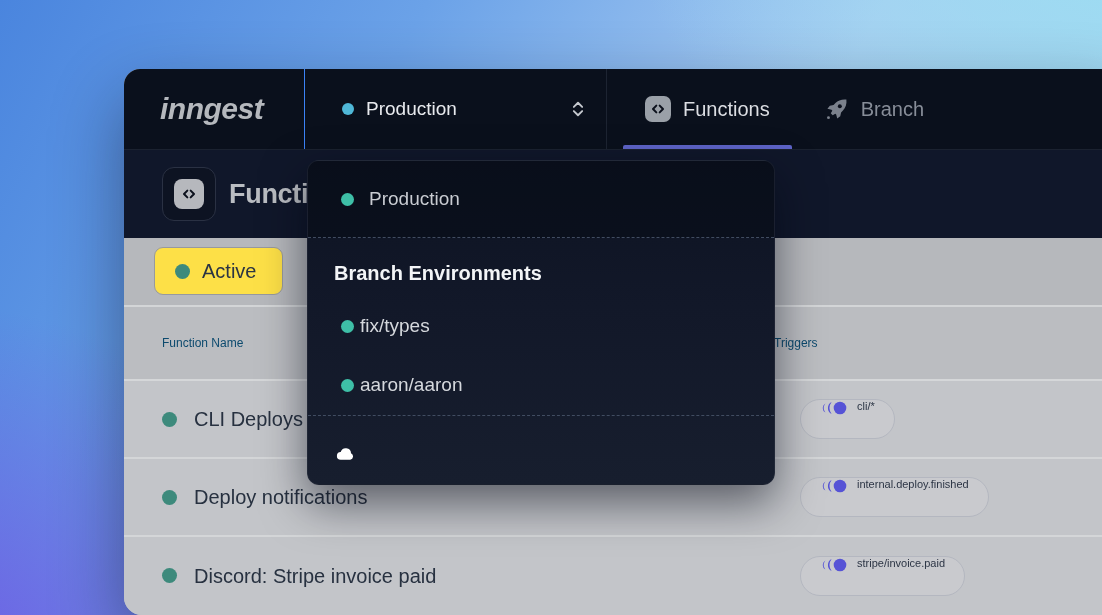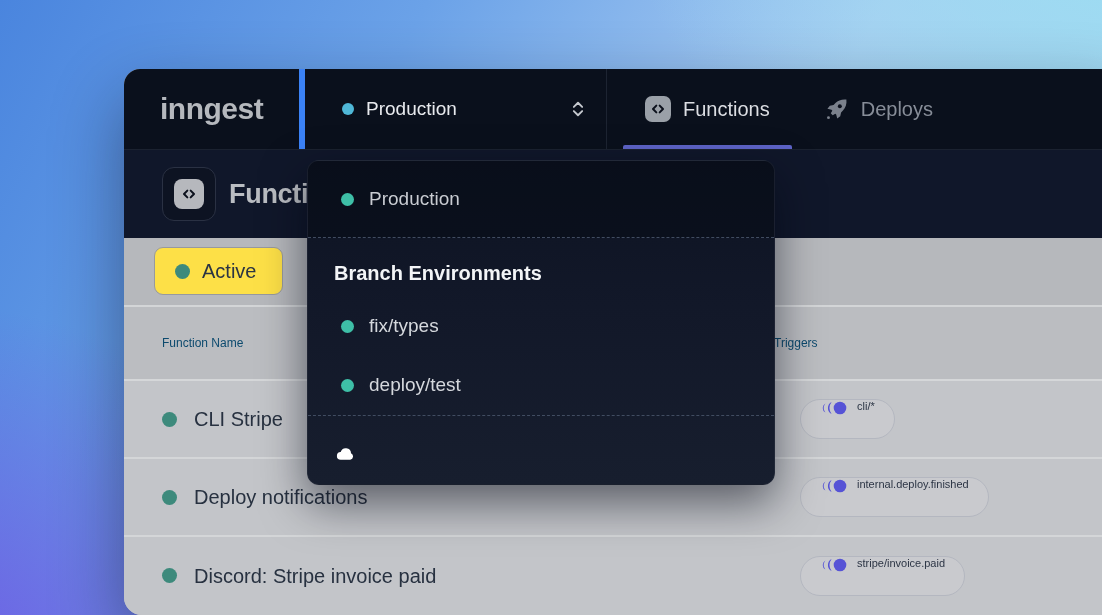--- a/index.html
+++ b/index.html
@@ -23,21 +23,21 @@
   }
 
   
   .navbar {
     height:81px; flex:0 0 81px; background:#0a101c;
     border-bottom:1px solid #1b2230;
     display:flex; align-items:stretch;
   }
   .logo-cell {
     width:181px; flex:0 0 181px; display:flex; align-items:center;
-    padding-left:36px; border-right:6px solid #3b82f6;
+    padding-left:36px; border-right:1px solid #3b82f6;font-style:italic;
   }
   .logo { font-size:30px; font-weight:800; letter-spacing:-.5px; color:#b5b8bd; }
   .env-select {
     width:302px; flex:0 0 302px; display:flex; align-items:center;
     padding:0 18px 0 37px; gap:12px; border-right:1px solid #1d2432; cursor:pointer;
   }
   .dot { border-radius:50%; flex:0 0 auto; }
   .dot-nav { width:12px; height:12px; background:#4fb7d7; }
   .env-select .env-label { font-size:19px; color:#e8eaee; }
   .unfold { margin-left:auto; width:20px; height:22px; color:#c6c9cf; }
@@ -123,21 +123,21 @@
     display:flex; align-items:center; gap:15px; padding-left:33px;
     font-size:19px; color:#c9ccd2; cursor:pointer;
   }
   .dot-dd { width:13px; height:13px; background:#3ebfa7; }
   .dd-title {
     position:absolute; left:26px; top:97px; height:30px; display:flex; align-items:center;
     font-size:20px; font-weight:700; color:#f3f5f7;
   }
   .dd-item {
     position:absolute; left:0; right:0; height:34px;
-    display:flex; align-items:center; gap:15px; padding-left:33px;
+    display:flex; align-items:center; gap:6px; padding-left:33px;
     font-size:19px; color:#d5d8dd; cursor:pointer;
   }
   .dd-item.i0 { top:148px; } .dd-item.i1 { top:207px; }
   .dd-div2 { position:absolute; left:0; right:0; top:254px; border-top:1px dashed #414c61; }
   .dd-viewall {
     position:absolute; left:0; right:0; top:275px; height:34px;
     display:flex; align-items:center; gap:13px; padding-left:26px;
     font-size:20px; color:#eef0f3; cursor:pointer;
   }
   .cloud { width:23px; height:23px; fill:#ffffff; }
@@ -182,21 +182,21 @@
             </svg>
         </span>
         <span>Functions</span>
       </div>
       <div class="tab">
         <svg class="rocket" viewBox="0 0 24 24">
           <path d="M21.5 2.5c-4.3-.5-8 .8-10.5 3.3L9.2 7.6l-3.6.8-2.3 2.9 3.9 1 .8.8-1.5 2.6 1.8 1.8 2.6-1.5.8.8 1 3.9 2.9-2.3.8-3.6 1.8-1.8c2.5-2.5 3.8-6.2 3.3-10.5z"></path>
           <circle cx="15.2" cy="8.8" r="1.9" fill="#0b101c"></circle>
           <circle cx="4.3" cy="19.8" r="1.4"></circle>
         </svg>
-        <span>Deploys</span>
+        <span>Branch</span>
       </div>
     </div>
   </div>
 
   <div class="subheader">
     <div class="title-iconbox">
       <span class="code-chip">
         <svg viewBox="0 0 24 24">
             <use href="#codeglyph"></use>
           </svg>
@@ -214,21 +214,21 @@
 
   <div class="thead">
     <span class="th th-name">Function Name</span>
     <span class="th th-trig">Triggers</span>
   </div>
 
   <div class="rows">
 
     <div class="frow">
       <span class="dot dot-table"></span>
-      <span class="fname">CLI Stripe</span>
+      <span class="fname">CLI Deploys</span>
       <span class="badge">
         <svg class="evt-icon" viewBox="0 0 27 16">
             <use href="#evt"></use>
           </svg>
         <span>cli/*</span>
       </span>
     </div>
 
     <div class="frow">
       <span class="dot dot-table"></span>
@@ -261,21 +261,21 @@
     </div>
 
     <div class="dd-title">Branch Environments</div>
 
     <div class="dd-item i0">
       <span class="dot dot-dd"></span>
       <span>fix/types</span>
     </div>
     <div class="dd-item i1">
       <span class="dot dot-dd"></span>
-      <span>deploy/test</span>
+      <span>aaron/aaron</span>
     </div>
 
     <div class="dd-div2"></div>
 
     <div class="dd-viewall">
       <svg class="cloud" viewBox="0 0 24 24">
         <path d="M7 18.5 a4 4 0 0 1 0 -8 a5.5 5.5 0 0 1 10.8 1.2 a3.6 3.6 0 0 1 -.8 6.8 z"></path>
       </svg>
     </div>
   </div>

